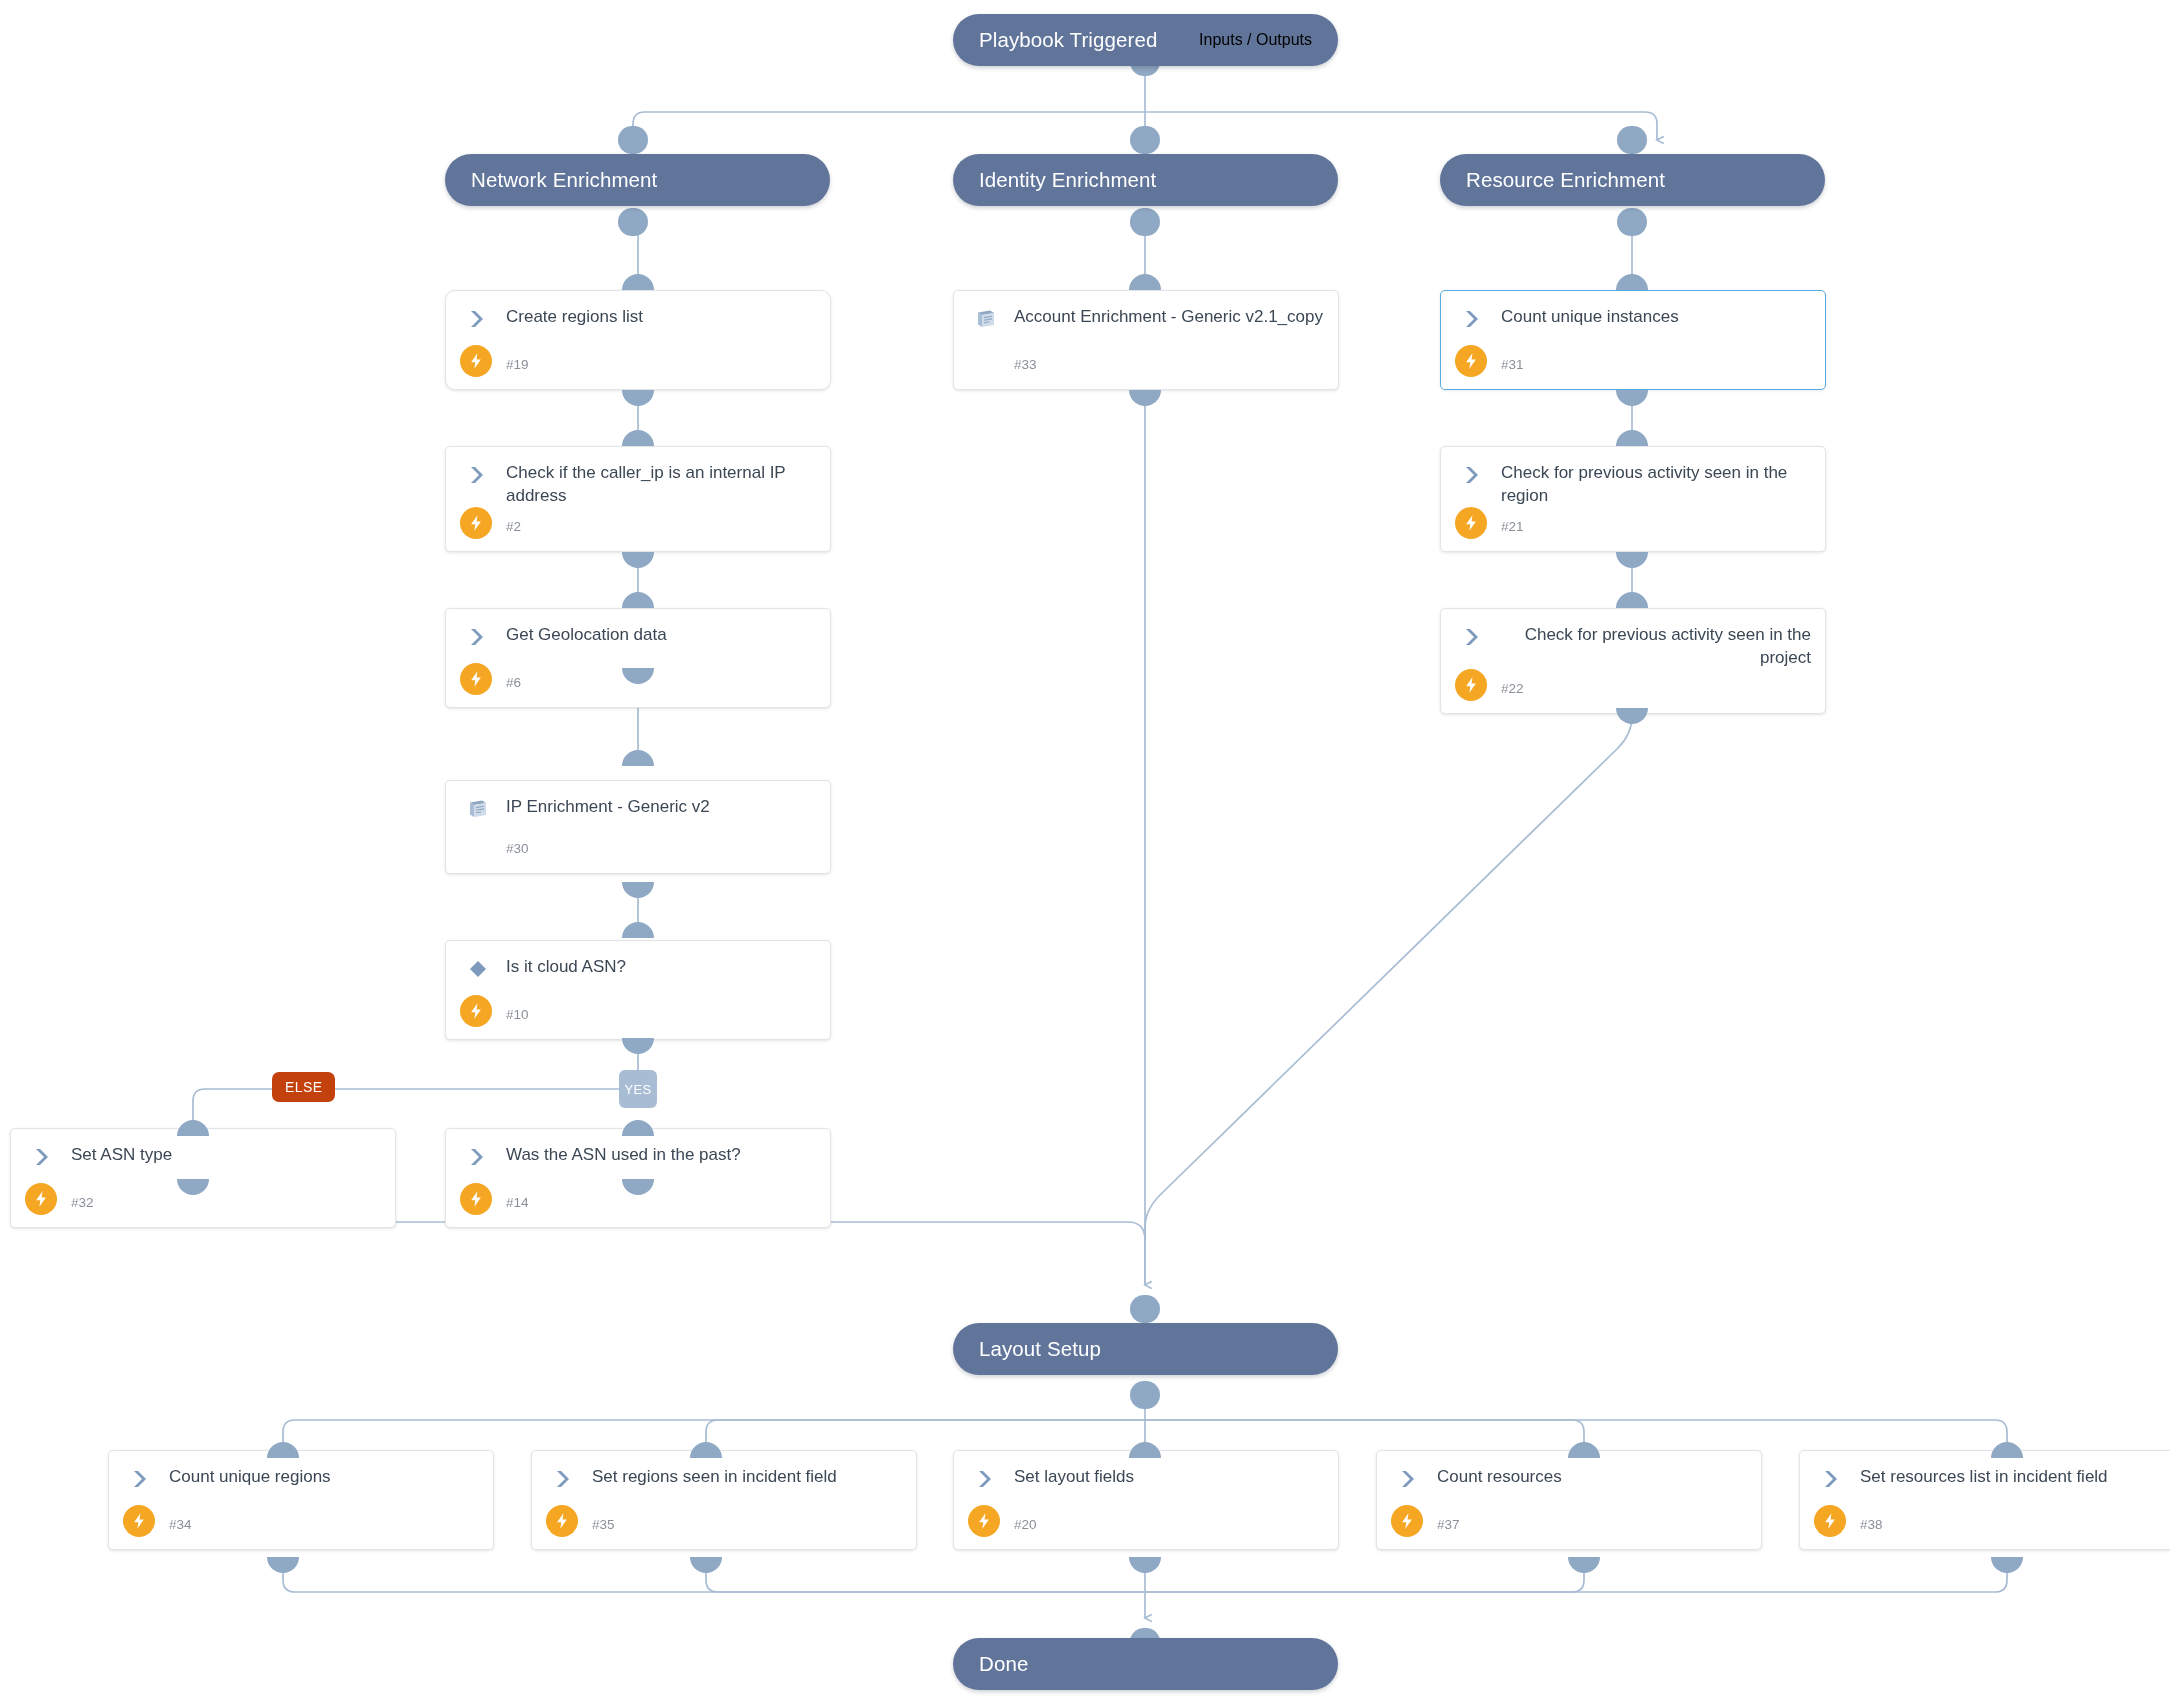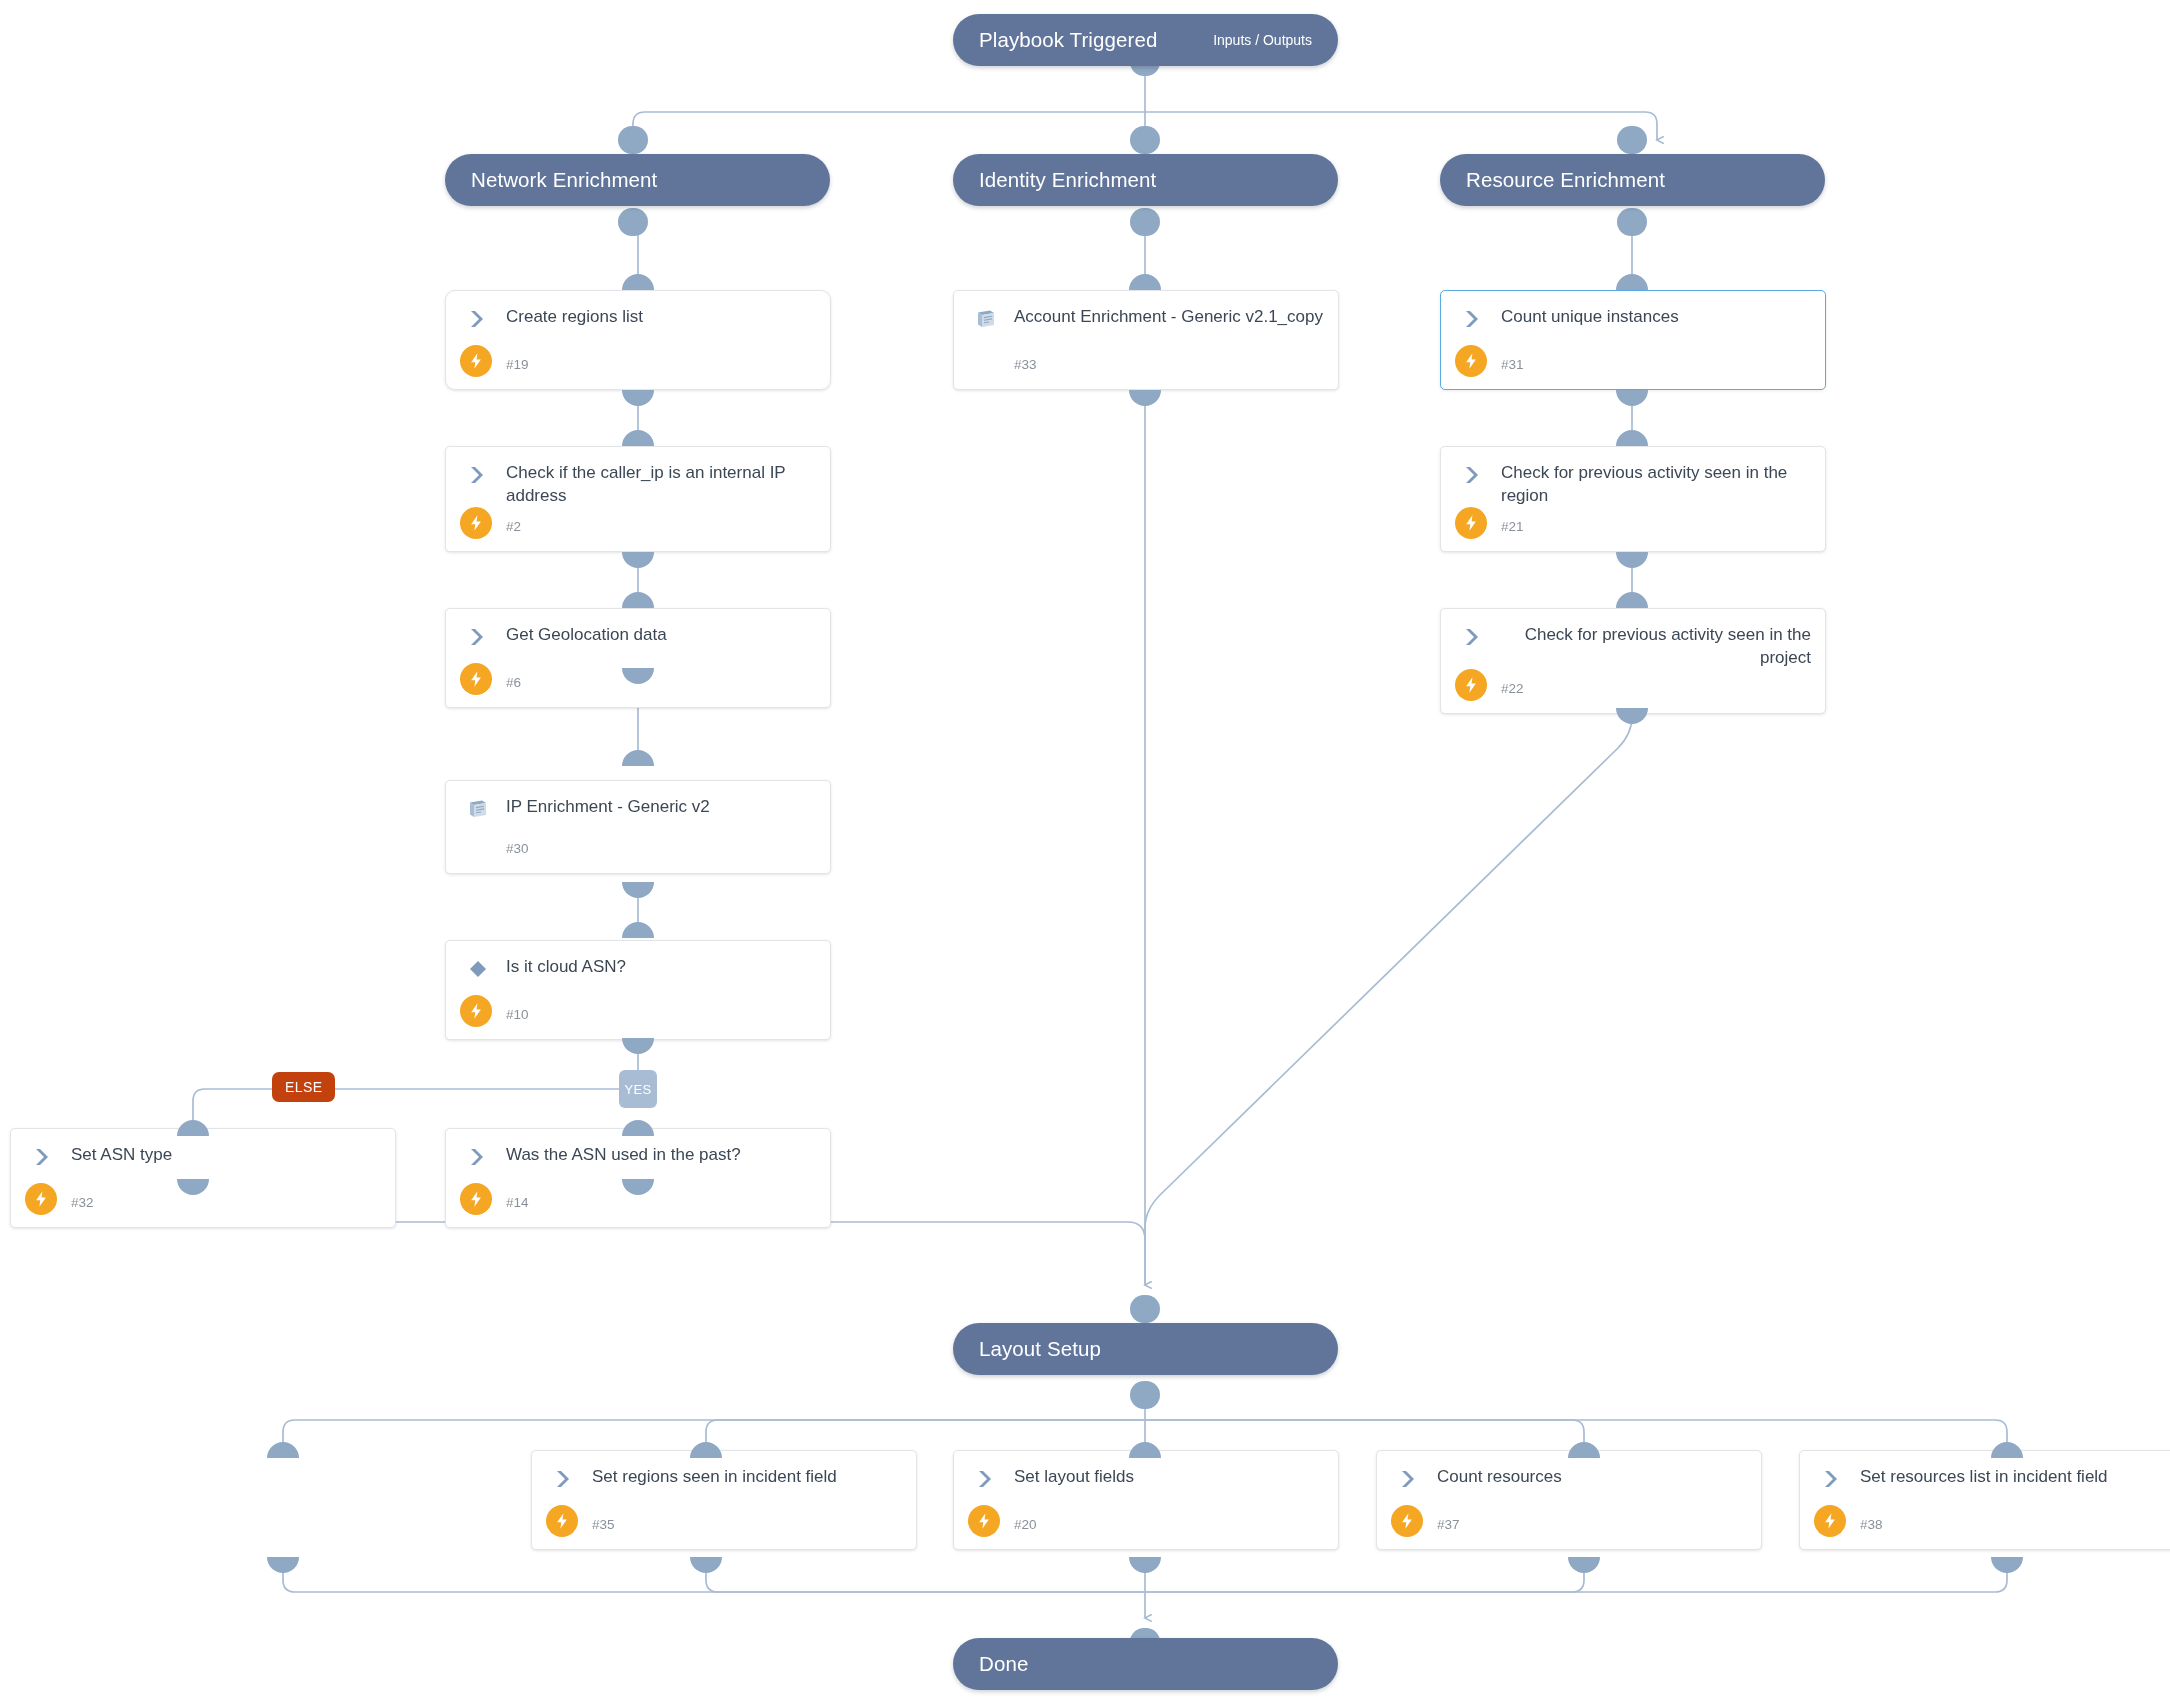--- a/index.html
+++ b/index.html
@@ -36,22 +36,22 @@
     z-index: 4;
   }
   .pill .pill-title {
     font-size: 20.5px;
     color: #ffffff;
     letter-spacing: .1px;
     white-space: nowrap;
   }
   .pill .pill-sub {
     margin-left: auto;
-    font-size: 14px;
-    color: #ffffff;
+    font-size: 16px;
+    color: #000000;
     white-space: nowrap;
   }
 
   
   .card {
     position: absolute;
     background: #ffffff;
     border: 1px solid #e2e4e8;
     border-radius: 5px;
     box-shadow: 0 1px 3px rgba(40,50,70,0.13);
@@ -430,20 +430,34 @@
     </span>
     <div class="card-title">Check for previous activity seen in the project</div>
     <span class="bolt">
       <svg viewBox="0 0 20 20" width="18" height="18">
           <path d="M11.6,1.5 L4.6,11.3 L9.2,11.3 L8.2,18.5 L15.4,8.3 L10.6,8.3 Z" fill="#ffffff"></path>
         </svg>
     </span>
     <div class="card-num">#22</div>
   </div>
 
+  <div class="card" style="left:108px; top:1450px; width:386px; height:100px;">
+    <span class="card-icon">
+      <svg viewBox="0 0 24 22" width="24" height="22">
+          <path d="M5,3 L13,11 L5,19 L9,19 L17,11 L9,3 Z" fill="#7e9bbd"></path>
+        </svg>
+    </span>
+    <div class="card-title">Count unique regions</div>
+    <span class="bolt">
+      <svg viewBox="0 0 20 20" width="18" height="18">
+          <path d="M11.6,1.5 L4.6,11.3 L9.2,11.3 L8.2,18.5 L15.4,8.3 L10.6,8.3 Z" fill="#ffffff"></path>
+        </svg>
+    </span>
+    <div class="card-num">#34</div>
+  </div>
 
   <div class="card" style="left:531px; top:1450px; width:386px; height:100px;">
     <span class="card-icon">
       <svg viewBox="0 0 24 22" width="24" height="22">
           <path d="M5,3 L13,11 L5,19 L9,19 L17,11 L9,3 Z" fill="#7e9bbd"></path>
         </svg>
     </span>
     <div class="card-title">Set regions seen in incident field</div>
     <span class="bolt">
       <svg viewBox="0 0 20 20" width="18" height="18">

